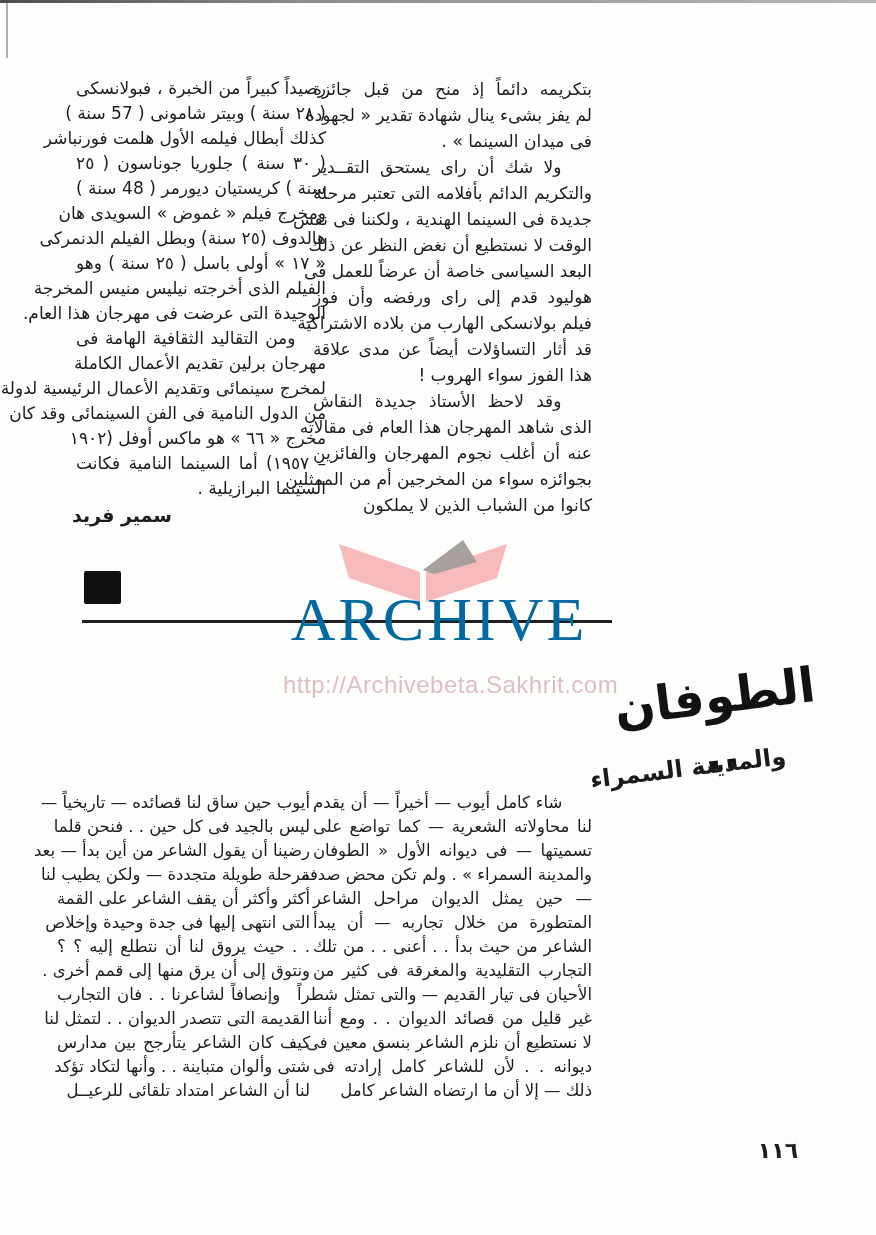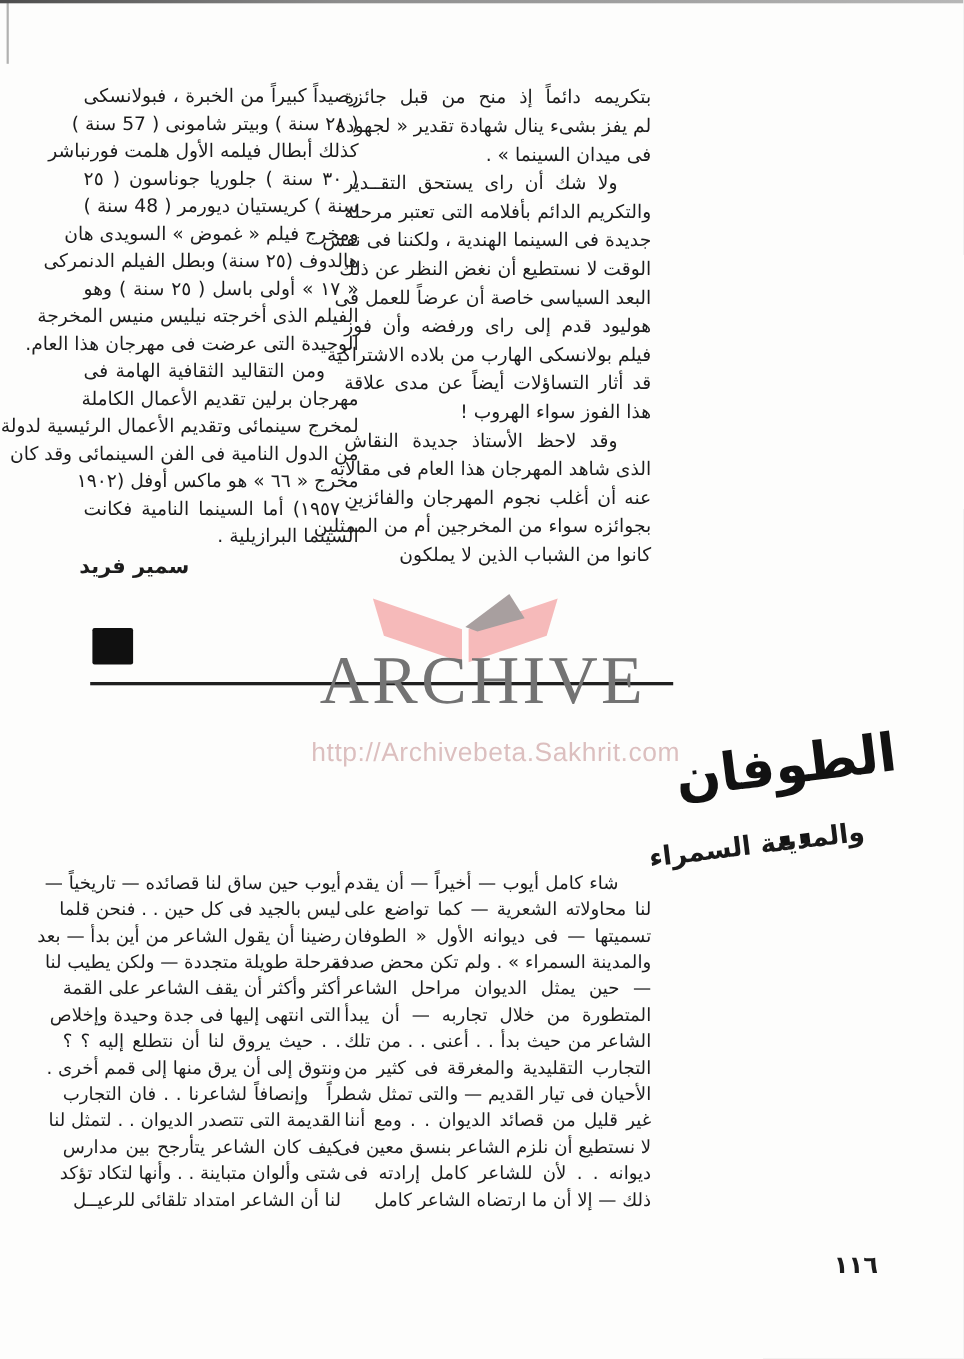--- a/index.html
+++ b/index.html
@@ -22,21 +22,21 @@
   #col-upper-right{left:313px;top:76px;width:279px;font-size:17px;line-height:26px;}
   #signature{position:absolute;left:64px;top:504px;width:116px;direction:rtl;
     font-size:19px;font-weight:bold;text-align:center;}
 
   #end-marker{position:absolute;left:84px;top:571px;width:37px;height:33px;background:#101010;border-radius:2px;}
   #divider{position:absolute;left:82px;top:620px;width:530px;height:3px;background:#1f1f1f;}
 
   #book-logo{position:absolute;left:337px;top:540px;width:172px;height:64px;}
   #archive-word{position:absolute;left:278px;top:586px;width:322px;text-align:center;
     font-family:"Liberation Serif",serif;font-size:62px;line-height:66px;
-    color:#737373;letter-spacing:3px;}
+    color:#0369a1;letter-spacing:3px;}
   #archive-url{position:absolute;left:283px;top:671px;width:312px;text-align:center;
     font-family:Liberation Sans, sans-serif;font-size:24px;color:#dcbfbf;letter-spacing:.5px;}
 
   #title-main{position:absolute;left:616px;top:668px;width:204px;direction:rtl;text-align:center;
     font-size:48px;font-weight:bold;transform:rotate(-7deg);color:#121212;}
   #title-sub{position:absolute;left:576px;top:754px;width:224px;direction:rtl;text-align:center;
     font-size:24px;font-weight:bold;transform:rotate(-7deg);color:#1a1a1a;}
 
   #col-lower-left{left:57px;top:791px;width:253px;font-size:16.5px;line-height:24px;}
   #col-lower-right{left:313px;top:791px;width:279px;font-size:16.5px;line-height:24px;}

